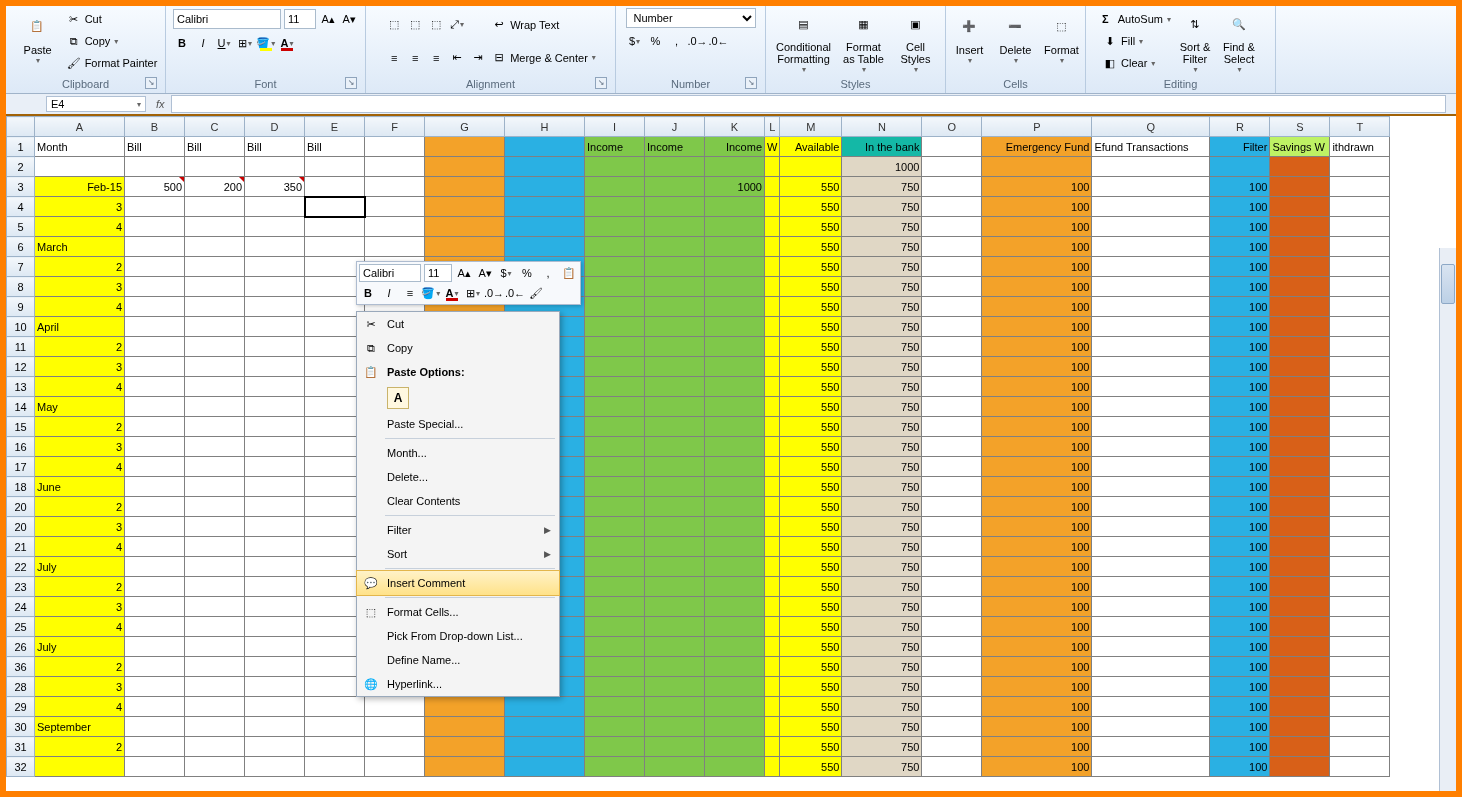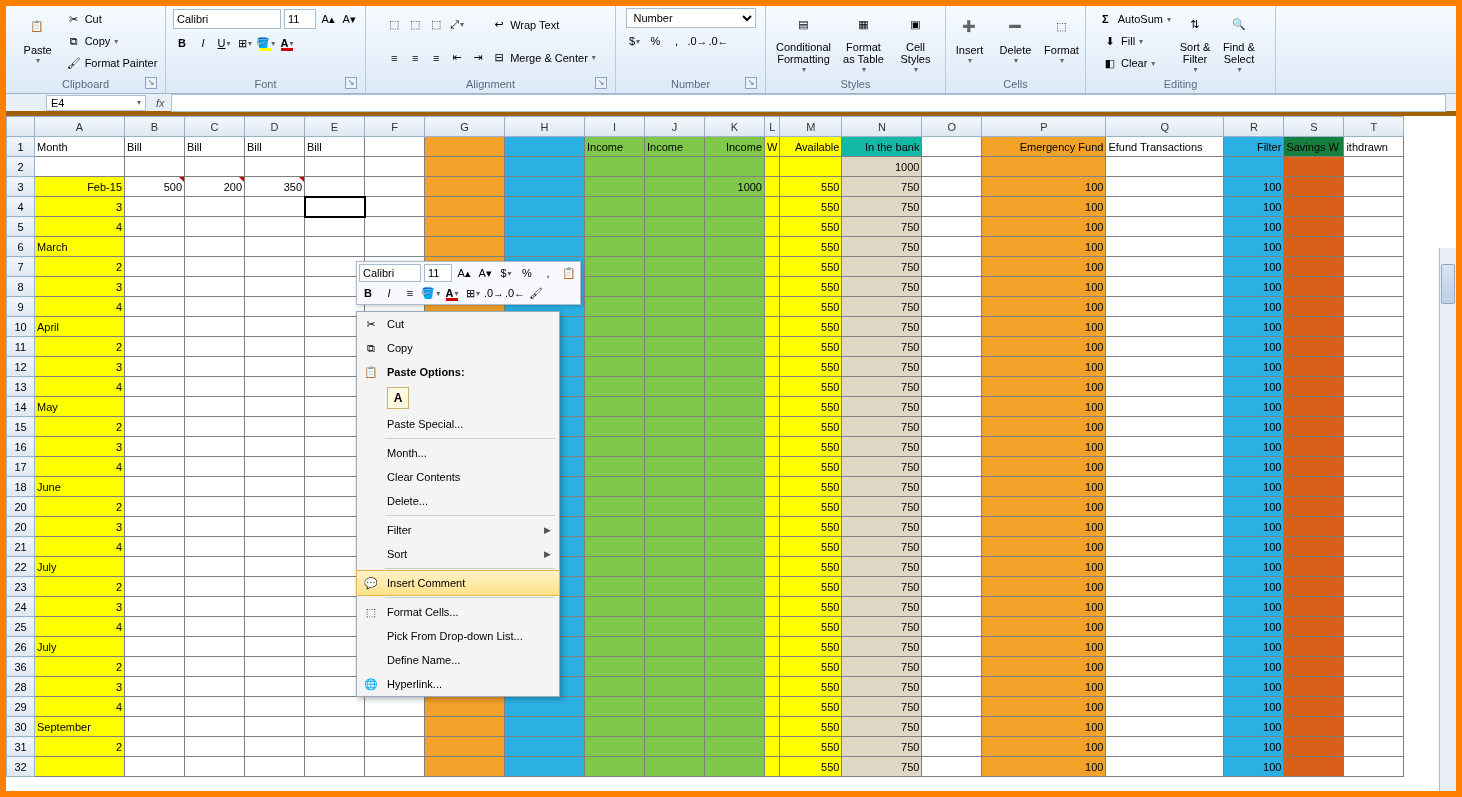--- a/index.html
+++ b/index.html
@@ -15,21 +15,21 @@
 .big-btn { display: flex; flex-direction: column; align-items: center; justify-content: flex-start; width: 48px; height: 66px; padding-top: 2px; cursor: default; }
 .big-btn .ico { width: 32px; height: 32px; display: flex; align-items: center; justify-content: center; }
 .big-btn .lbl { font-size: 11px; text-align: center; line-height: 12px; margin-top: 2px; }
 .mini-row { display: flex; align-items: center; gap: 3px; height: 22px; font-size: 11px; white-space: nowrap; }
 .mini-ico { width: 16px; height: 16px; display: inline-flex; align-items: center; justify-content: center; }
 .stack { display: flex; flex-direction: column; justify-content: space-around; height: 66px; }
 .dd { font-size: 8px; color: #666; margin-left: 1px; }
 .sel { border: 1px solid #abc; background: #fff; font-size: 11px; padding: 1px 3px; height: 20px; }
 
 
-.fbar { height: 22px; background: #e9eff7; border-bottom: 5px solid #a16207; display: flex; align-items: center; font-size: 11px; }
+.fbar { height: 22px; background: #e9eff7; border-bottom: 2px solid #a16207; display: flex; align-items: center; font-size: 11px; }
 .namebox { width: 100px; border: 1px solid #b0c0d4; background: #fff; margin: 0 4px 0 40px; padding: 1px 4px; display: flex; justify-content: space-between; align-items: center; }
 .fx { margin: 0 6px; font-style: italic; color: #555; }
 .formula-input { flex: 1; background: #fff; border: 1px solid #b0c0d4; height: 18px; margin-right: 10px; }
 
 
 .grid-wrap { position: relative; overflow: hidden; height: 675px; }
 .grid { border-collapse: collapse; table-layout: fixed; font-size: 11px; }
 .grid th, .grid td { border: 1px solid #808080; height: 20px; padding: 0 2px; overflow: hidden; white-space: nowrap; }
 .grid thead th { background: linear-gradient(#f3f7fb,#dde8f3); text-align: center; font-weight: normal; color: #333; border-color: #9db2c8; }
 .rowhdr { background: linear-gradient(#f3f7fb,#dde8f3); text-align: center; width: 28px; border-color: #9db2c8 !important; }
@@ -38,21 +38,21 @@
 .colA.y { background: #ffff00; }
 .colB,.colC,.colD,.colE { width: 60px; }
 .colF { width: 60px; }
 .colG { width: 80px; background: #f3a229; }
 .colH { width: 80px; background: #2ab0e3; }
 .colI,.colJ,.colK { width: 60px; background: #7fc84a; }
 .colL { width: 12px; background: #ffff00; }
 .colM { width: 62px; background: #ffff00; text-align: right; }
 .colN { width: 80px; background: #e0d7c5; text-align: right; }
 .colO { width: 60px; }
-.colP { width: 124px; background: #f3a229; text-align: right; }
+.colP { width: 110px; background: #f3a229; text-align: right; }
 .colQ { width: 118px; }
 .colR { width: 60px; background: #2ab0e3; text-align: right; }
 .colS { width: 60px; background: #d86018; }
 .colT { width: 60px; }
 .num { text-align: right; }
 .sel-cell { outline: 2px solid #000; outline-offset: -1px; }
 .tri { position: relative; }
 .tri::after { content: ""; position: absolute; right: 0; top: 0; border-top: 5px solid #c00; border-left: 5px solid transparent; }
 
 
@@ -306,21 +306,21 @@
             <td class="colI" style="background:#7fc84a">Income</td>
             <td class="colJ" style="background:#7fc84a">Income</td>
             <td class="colK num" style="background:#7fc84a">Income</td>
             <td class="colL" style="background:#ffff00">W</td>
             <td class="colM num" style="background:#ffff00">Available</td>
             <td class="colN num" style="background:#14b8a6">In the bank</td>
             <td class="colO" style="background:#fff;text-align:left"></td>
             <td class="colP num" style="background:#f3a229">Emergency Fund</td>
             <td class="colQ" style="background:#fff;text-align:left">Efund Transactions</td>
             <td class="colR num" style="background:#2ab0e3">Filter</td>
-            <td class="colS" style="background:#15803d">Savings W</td>
+            <td class="colS" style="background:#bef264">Savings W</td>
             <td class="colT" style="background:#fff;text-align:left">ithdrawn</td>
           </tr>
           <tr>
             <td class="rowhdr">2</td>
             <td class="colA"></td>
             <td class="colB"></td>
             <td class="colC"></td>
             <td class="colD"></td>
             <td class="colE"></td>
             <td class="colF"></td>
@@ -1081,24 +1081,24 @@
           <span class="paste-icon">A</span>
         </div>
       <div class="ctx-item">
           <span>Paste Special...</span>
         </div>
       <div class="ctx-sep"></div>
       <div class="ctx-item">
           <span>Month...</span>
         </div>
       <div class="ctx-item">
+          <span>Delete...</span>
+        </div>
+      <div class="ctx-item">
           <span>Clear Contents</span>
-        </div>
-      <div class="ctx-item">
-          <span>Delete...</span>
         </div>
       <div class="ctx-sep"></div>
       <div class="ctx-item">
           <span>Filter</span>
           <span class="ctx-arrow">▶</span>
         </div>
       <div class="ctx-item">
           <span>Sort</span>
           <span class="ctx-arrow">▶</span>
         </div>

